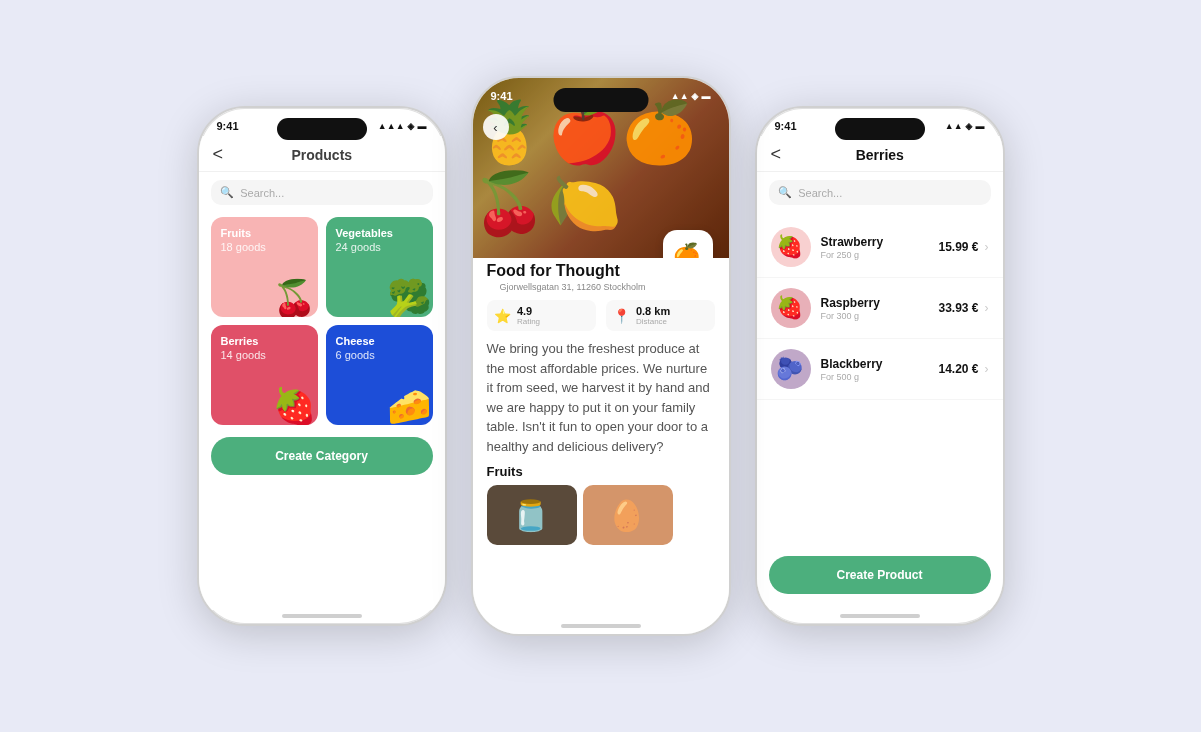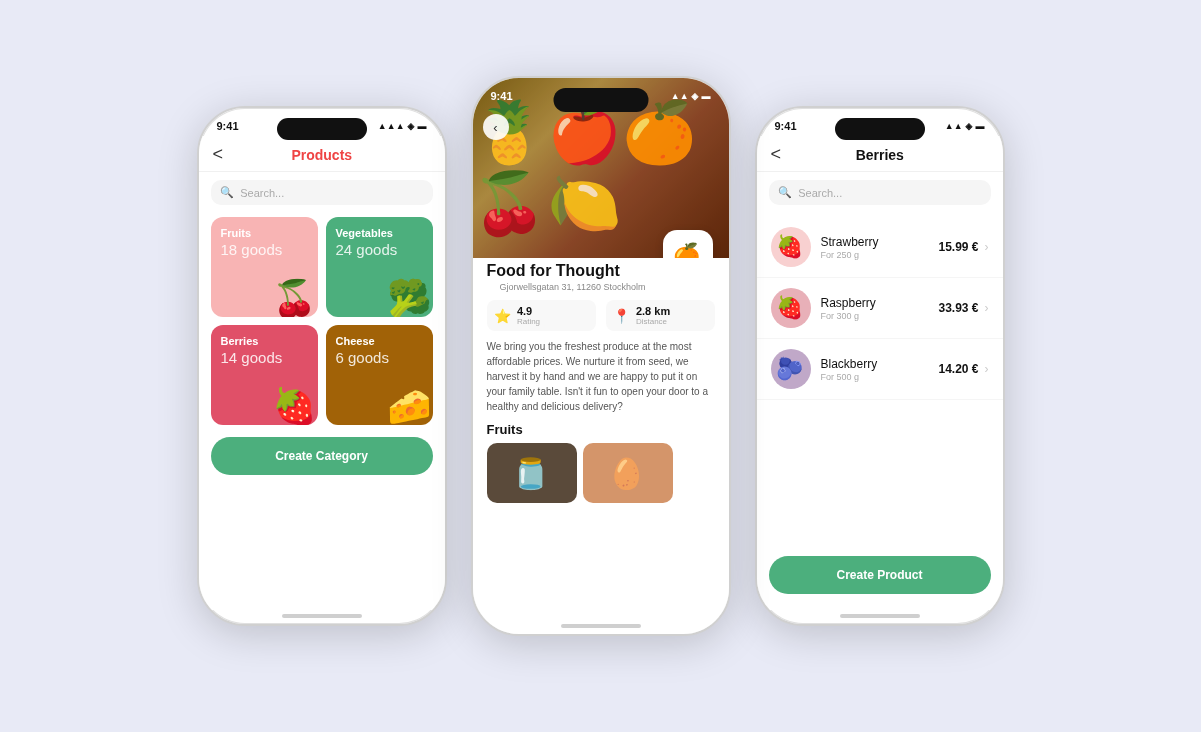--- a/index.html
+++ b/index.html
@@ -71,21 +71,21 @@
     }
 
     
     .p1-header {
       display: flex;
       align-items: center;
       padding: 8px 14px 6px;
       border-bottom: 1px solid #f0f0f0;
     }
     .p1-back { font-size: 18px; color: #333; margin-right: 8px; cursor: pointer; }
-    .p1-title { flex: 1; text-align: center; font-size: 14px; font-weight: 600; color: #ef4444; margin-right: 18px; }
+    .p1-title { flex: 1; text-align: center; font-size: 14px; font-weight: 600; color: #404040; margin-right: 18px; }
     .p1-search {
       margin: 8px 12px;
       background: #f5f5f5;
       border-radius: 10px;
       display: flex;
       align-items: center;
       padding: 6px 10px;
       gap: 6px;
     }
     .p1-search-icon { color: #aaa; font-size: 11px; }
@@ -99,23 +99,23 @@
     .cat-card {
       border-radius: 12px;
       padding: 10px;
       height: 100px;
       position: relative;
       overflow: hidden;
     }
     .cat-fruits { background: #f8b4b4; }
     .cat-vegetables { background: #4caf7d; }
     .cat-berries { background: #e05068; }
-    .cat-cheese { background: #a16207; }
+    .cat-cheese { background: #1d4ed8; }
     .cat-label { font-size: 11px; font-weight: 700; color: #fff; }
-    .cat-count { font-size: 15px; color: rgba(255,255,255,0.85); margin-top: 2px; }
+    .cat-count { font-size: 11px; color: rgba(255,255,255,0.85); margin-top: 2px; }
     .cat-image {
       position: absolute;
       bottom: 0; right: 0;
       width: 80px; height: 65px;
       display: flex; align-items: flex-end; justify-content: flex-end;
     }
     
     .fruits-img { font-size: 36px; line-height: 1; }
     .p1-btn {
       margin: 8px 12px 0;
@@ -177,21 +177,21 @@
       display: flex; align-items: center; gap: 5px;
       background: #f8f8f8;
       border-radius: 8px;
       padding: 5px 8px;
       flex: 1;
     }
     .p2-stat-icon { font-size: 14px; }
     .p2-stat-val { font-size: 11px; font-weight: 700; color: #111; }
     .p2-stat-lbl { font-size: 8px; color: #aaa; }
     .p2-desc {
-      font-size: 10px; color: #555; line-height: 1.5;
+      font-size: 13px; color: #555; line-height: 1.5;
       margin-top: 8px;
     }
     .p2-section-title { font-size: 13px; font-weight: 700; color: #111; margin-top: 8px; }
     .p2-thumb-row {
       display: flex; gap: 6px; margin-top: 6px;
     }
     .p2-thumb {
       width: 90px; height: 60px;
       border-radius: 10px;
       background: #ccc;
@@ -233,21 +233,21 @@
       border-radius: 50%;
       margin-right: 10px;
       display: flex; align-items: center; justify-content: center;
       font-size: 22px;
       flex-shrink: 0;
     }
     .avatar-strawberry { background: #f8d0d0; }
     .avatar-raspberry { background: #e8b0b8; }
     .avatar-blackberry { background: #c0a8c8; }
     .product-info { flex: 1; }
-    .product-name { font-size: 12px; font-weight: 400; color: #111; }
+    .product-name { font-size: 12px; font-weight: 700; color: #111; }
     .product-weight { font-size: 9px; color: #aaa; margin-top: 1px; }
     .product-price { font-size: 12px; font-weight: 600; color: #111; margin-right: 6px; }
     .product-chevron { color: #ccc; font-size: 12px; }
     .p3-btn {
       position: absolute;
       bottom: 16px; left: 12px; right: 12px;
       background: #4caf7d;
       border-radius: 24px;
       color: #fff;
       font-size: 12px;
@@ -363,21 +363,21 @@
           <div class="p2-stat">
             <span class="p2-stat-icon">⭐</span>
             <div>
               <div class="p2-stat-val">4.9</div>
               <div class="p2-stat-lbl">Rating</div>
             </div>
           </div>
           <div class="p2-stat">
             <span class="p2-stat-icon">📍</span>
             <div>
-              <div class="p2-stat-val">2.8 km</div>
+              <div class="p2-stat-val">0.8 km</div>
               <div class="p2-stat-lbl">Distance</div>
             </div>
           </div>
         </div>
 
         <div class="p2-desc">We bring you the freshest produce at the most affordable prices. We nurture it from seed, we harvest it by hand and we are happy to put it on your family table. Isn't it fun to open your door to a healthy and delicious delivery?</div>
 
         <div class="p2-section-title">Fruits</div>
         <div class="p2-thumb-row">
           <div class="p2-thumb thumb-dark">🫙</div>

